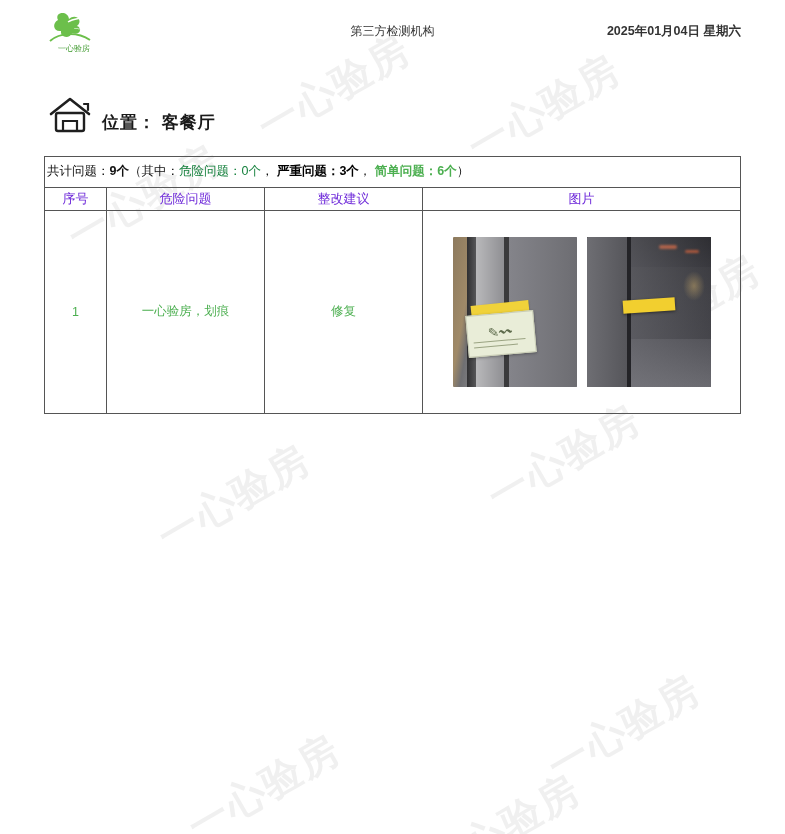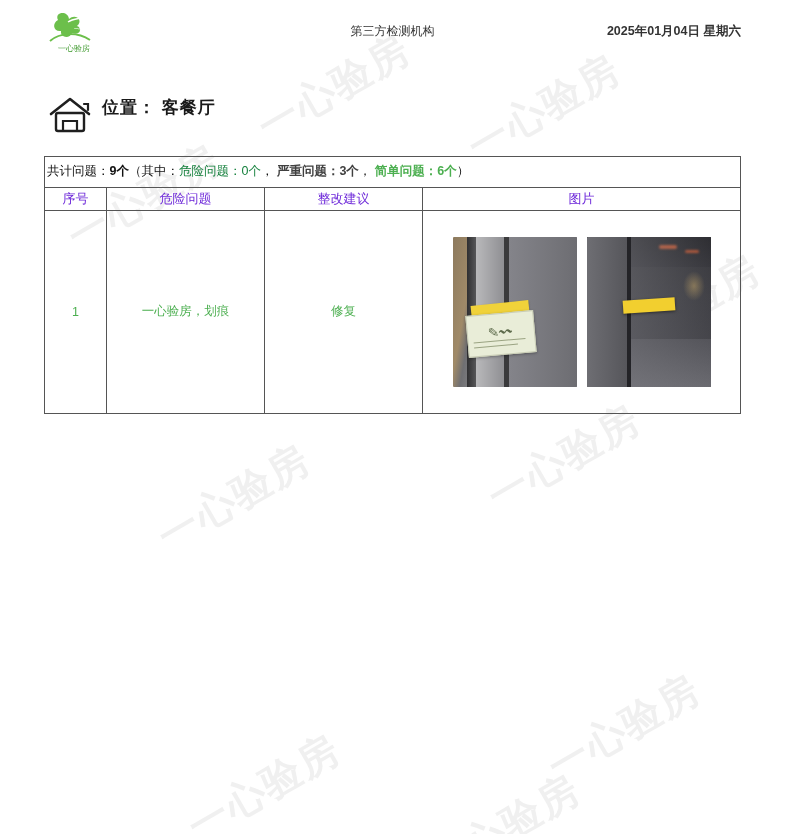--- a/index.html
+++ b/index.html
@@ -73,21 +73,21 @@
     font-size: 12.5px;
     color: #333;
     font-weight: bold;
     white-space: nowrap;
     text-align: right;
   }
 
   
   .location-row {
     display: flex;
-    align-items: flex-start;
+    align-items: flex-end;
     margin-top: 34px;
     margin-bottom: 22px;
     padding-left: 4px;
   }
   .home-icon {
     width: 44px;
     height: 38px;
     flex: 0 0 auto;
   }
   .location-text {
@@ -103,21 +103,21 @@
     border: 1px solid #555;
     border-bottom: none;
     font-size: 12.5px;
     padding: 6px 4px 6px 2px;
     line-height: 1.4;
     color: #111;
     white-space: nowrap;
   }
   .summary b { font-weight: bold; }
   .danger { color: #15803d; font-weight: normal; }
-  .serious { color: #404040; font-weight: bold; }
+  .serious { color: #000000; font-weight: bold; }
   .simple { color: #4caf50; font-weight: bold; }
 
   
   table.issues {
     width: 100%;
     border-collapse: collapse;
     table-layout: fixed;
     font-size: 12.5px;
   }
   table.issues th, table.issues td {

